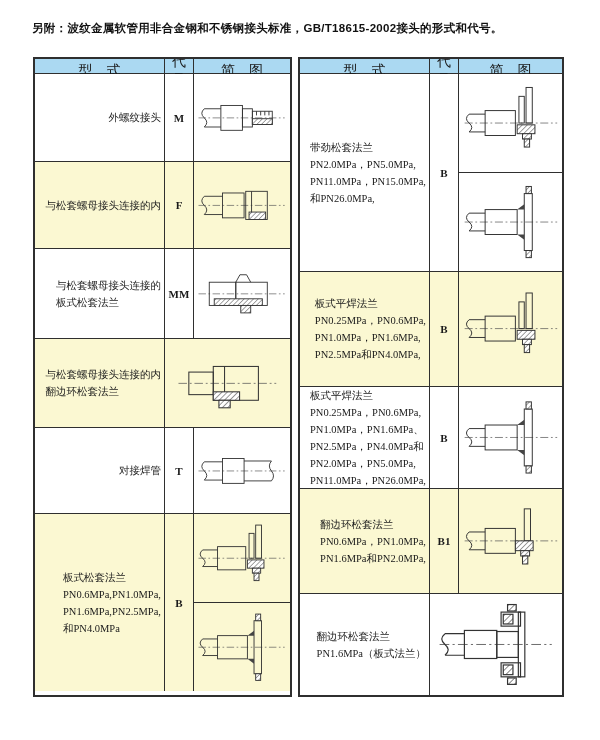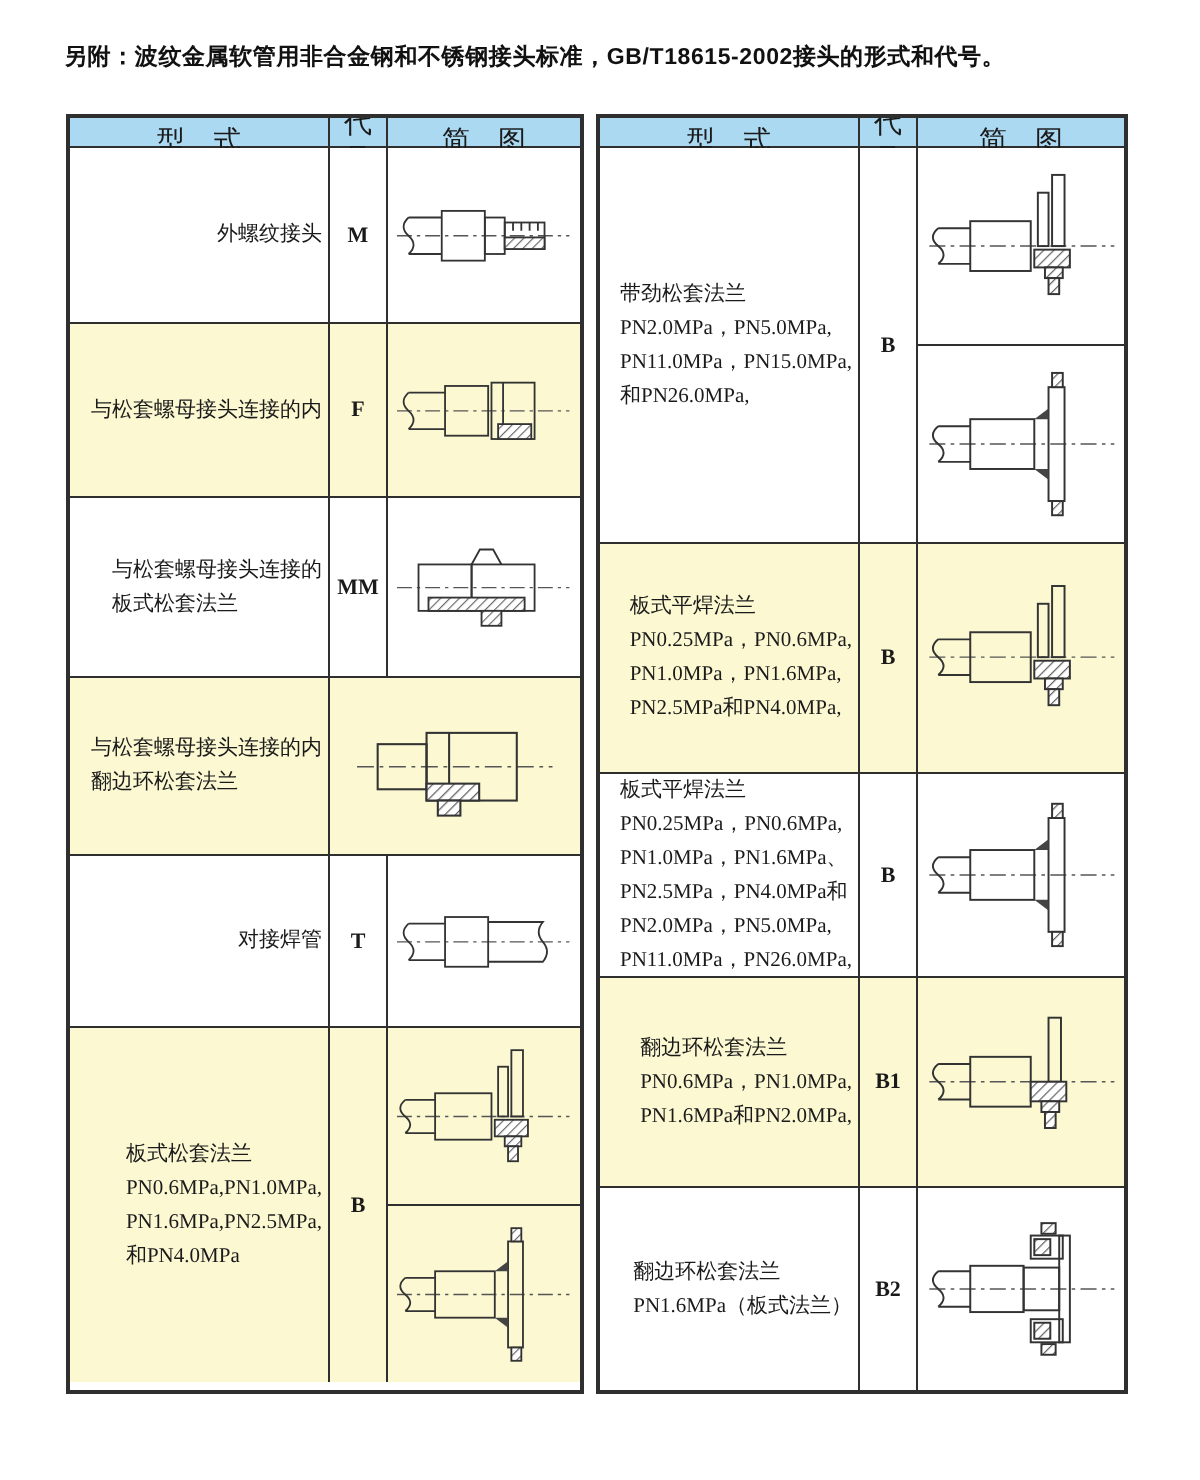--- a/index.html
+++ b/index.html
@@ -308,23 +308,20 @@
           <rect x="68" y="61" width="6" height="9" fill="url(#hatch)" stroke="#333" stroke-width="1.1"></rect>
         </svg>
       </div>
   </div>
 
   <div class="tr" style="height:101px">
     <div class="td type">
         <span class="type-text">翻边环松套法兰
 PN1.6MPa（板式法兰）</span>
       </div>
-    <div class="td code">
-        <span>B2</span>
-      </div>
     <div class="td diag">
         <svg class="fit" viewBox="0 0 110 88" preserveAspectRatio="xMidYMid meet">
           <line x1="3" y1="44" x2="107" y2="44" stroke="#555" stroke-width="0.8" stroke-dasharray="9 3 2 3"></line>
           <path d="M 8 34 H 26 M 8 54 H 26 M 8 34 q -6 5 0 10 q 6 5 0 10" stroke="#333" stroke-width="1.1" fill="none"></path>
           <rect x="26" y="31" width="30" height="26" fill="none" stroke="#333" stroke-width="1.1"></rect>
           <rect x="56" y="32" width="20" height="24" fill="none" stroke="#333" stroke-width="1.1"></rect>
           <rect x="76" y="14" width="6" height="60" fill="none" stroke="#333" stroke-width="1.1"></rect>
           <rect x="60" y="14" width="18" height="13" fill="none" stroke="#333" stroke-width="1.1"></rect>
           <rect x="60" y="61" width="18" height="13" fill="none" stroke="#333" stroke-width="1.1"></rect>
           <rect x="62" y="16" width="9" height="9" fill="url(#hatch)" stroke="#333" stroke-width="1.1"></rect>

